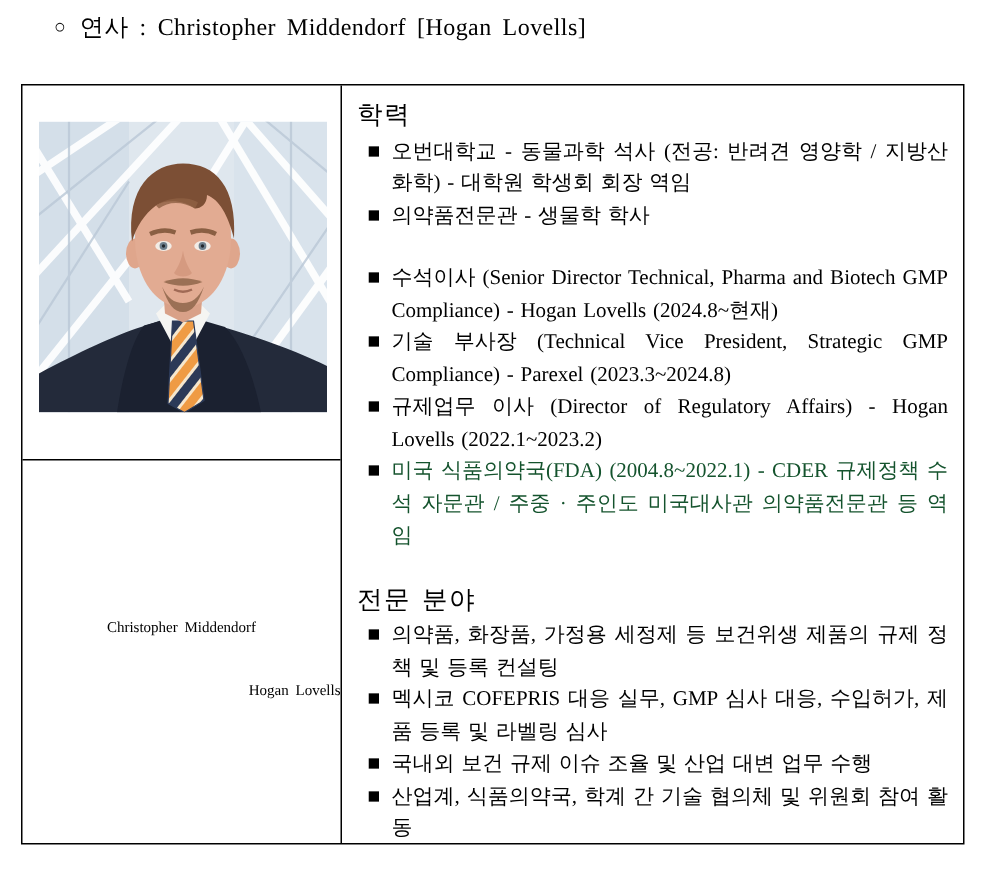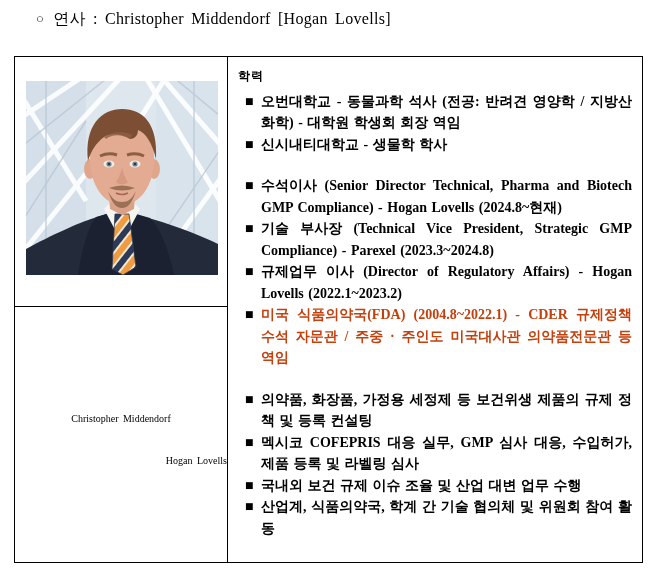--- a/index.html
+++ b/index.html
@@ -47,31 +47,31 @@
   .speaker-affil { margin-top:22px;text-align:right; }
 
   .right-col {
     flex:1; box-sizing:border-box;
     padding:9px 10px 0 10px;
     font-size:14px; line-height:21.5px;
   }
   .sec { margin-bottom:20px; }
   .sec:last-child { margin-bottom:0; }
   .sec-heading {
-    margin:0 0 3px 0; font-size:12px; font-weight:bold;
+    margin:0 0 3px 0; font-size:17px; font-weight:normal;
     letter-spacing:1px; word-spacing:2px;
   }
   .sec-items { margin:0; padding:0 0 0 6px; list-style:none; }
   .item { display:flex; }
   .bullet {
     flex:none; width:16px; font-size:9px; line-height:21.5px;
     padding-left:1px; color:#000;
     font-family:"DejaVu Sans",sans-serif;
   }
-  .item-text { flex:1; text-align:justify; word-spacing:1px;font-weight:bold; }
+  .item-text { flex:1; text-align:justify; word-spacing:1px; }
 </style>
 </head>
 <body>
 
 <div class="canvas">
 
   <div class="doc-title">
     <span class="title-circle">○</span><span>연사 : Christopher Middendorf [Hogan Lovells]</span>
   </div>
 
@@ -157,47 +157,48 @@
 
       <div class="sec">
         <h3 class="sec-heading">학력</h3>
         <ul class="sec-items">
           <li class="item">
             <span class="bullet">■</span>
             <span class="item-text">오번대학교 - 동물과학 석사 (전공: 반려견 영양학 / 지방산 화학) - 대학원 학생회 회장 역임</span>
           </li>
           <li class="item">
             <span class="bullet">■</span>
-            <span class="item-text">신시내티대학교 - 생물학 학사</span>
+            <span class="item-text">의약품전문관 - 생물학 학사</span>
           </li>
         </ul>
       </div>
 
       <div class="sec">
         <ul class="sec-items">
           <li class="item">
             <span class="bullet">■</span>
             <span class="item-text">수석이사 (Senior Director Technical, Pharma and Biotech GMP Compliance) - Hogan Lovells (2024.8~현재)</span>
           </li>
           <li class="item">
             <span class="bullet">■</span>
             <span class="item-text">기술 부사장 (Technical Vice President, Strategic GMP Compliance) - Parexel (2023.3~2024.8)</span>
           </li>
           <li class="item">
             <span class="bullet">■</span>
             <span class="item-text">규제업무 이사 (Director of Regulatory Affairs) - Hogan Lovells (2022.1~2023.2)</span>
           </li>
           <li class="item">
             <span class="bullet">■</span>
-            <span class="item-text" style="color: #c2410c;">미국 식품의약국(FDA) (2004.8~2022.1) - CDER 규제정책 수석 자문관 / 주중 · 주인도 미국대사관 의약품전문관 등 역임</span>
+            <span class="item-text" style="color: #14532d;">미국 식품의약국(FDA) (2004.8~2022.1) - CDER 규제정책 수석 자문관 / 주중 · 주인도 미국대사관 의약품전문관 등 역임</span>
           </li>
         </ul>
       </div>
 
       <div class="sec">
+        <h3 class="sec-heading">전문 분야</h3>
         <ul class="sec-items">
           <li class="item">
             <span class="bullet">■</span>
             <span class="item-text">의약품, 화장품, 가정용 세정제 등 보건위생 제품의 규제 정책 및 등록 컨설팅</span>
           </li>
           <li class="item">
             <span class="bullet">■</span>
             <span class="item-text">멕시코 COFEPRIS 대응 실무, GMP 심사 대응, 수입허가, 제품 등록 및 라벨링 심사</span>
           </li>
           <li class="item">

